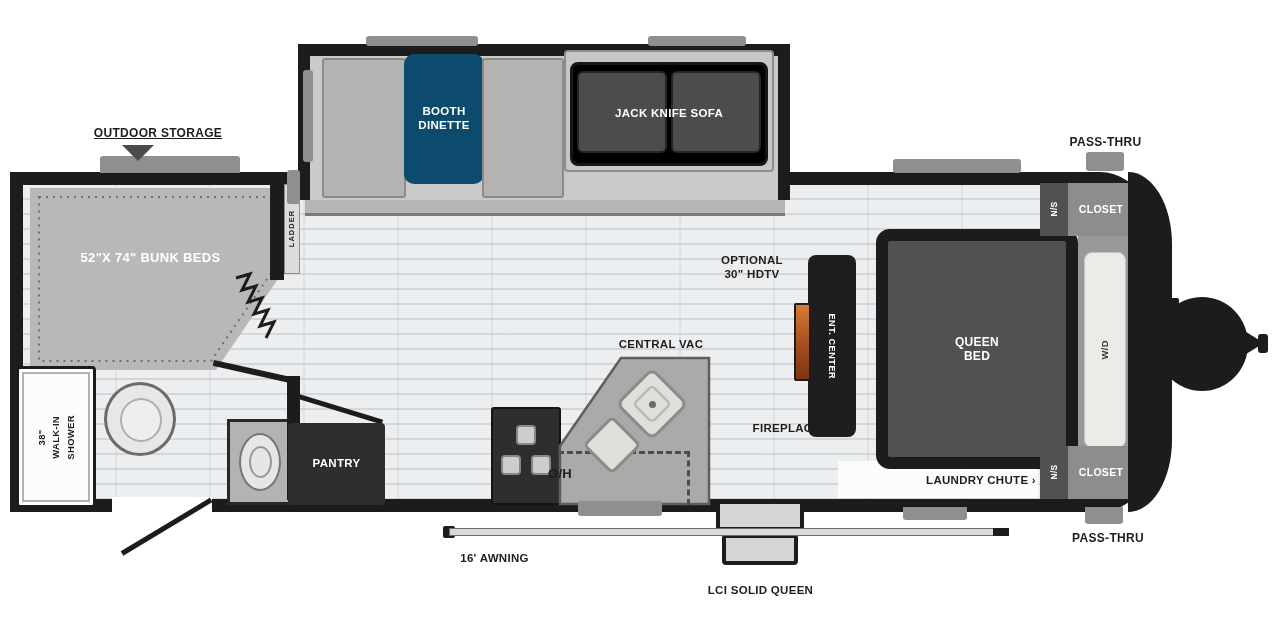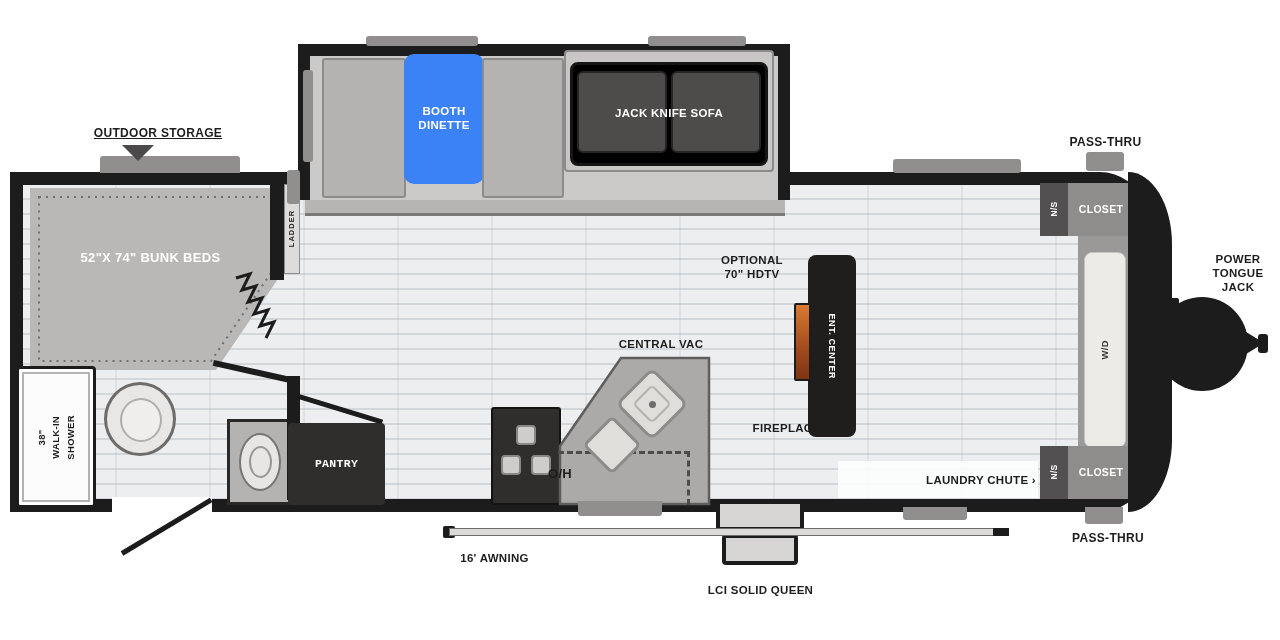--- a/index.html
+++ b/index.html
@@ -67,21 +67,21 @@
   <div class="abs" style="left:249px;top:446px;width:23px;height:32px;border-radius:50%;border:2px solid #9a9896;"></div>
 
   <div class="abs wallpiece" style="left:270px;top:182px;width:14px;height:98px;"></div>
   <div class="abs wallpiece" style="left:214px;top:360px;width:88px;height:6px;transform:rotate(12.5deg);transform-origin:left top;"></div>
   <div class="abs wallpiece" style="left:287px;top:376px;width:13px;height:124px;"></div>
   <div class="abs wallpiece" style="left:299px;top:394px;width:88px;height:5px;transform:rotate(17deg);transform-origin:left top;"></div>
   <div class="abs flexc" style="left:284px;top:184px;width:16px;height:90px;background:#dedcda;border:1px solid #8e8c8a;">
     <span class="lbl rot-ccw" style="font-size:7.5px;letter-spacing:1px;">LADDER</span>
   </div>
 
-  <div class="abs darkunit flexc" style="left:288px;top:423px;width:97px;height:82px;font-family:Liberation Mono, monospace;">
+  <div class="abs darkunit flexc" style="left:288px;top:423px;width:97px;height:82px;">
     <span class="wlbl">PANTRY</span>
   </div>
   <div class="abs darkunit" style="left:491px;top:407px;width:70px;height:98px;border:2px solid #151413;border-radius:3px;">
     <div class="abs burner" style="left:23px;top:16px;"></div>
     <div class="abs burner" style="left:8px;top:46px;"></div>
     <div class="abs burner" style="left:38px;top:46px;"></div>
   </div>
 
   <svg class="abs" style="left:553px;top:355px;" width="160" height="152" viewBox="0 0 160 152">
     <polygon points="68,3 156,3 156,149 7,149 7,91" fill="#acaaa8" stroke="#605e5c" stroke-width="2.5"></polygon>
@@ -96,20 +96,25 @@
   <div class="abs" style="left:591px;top:424px;width:42px;height:42px;transform:rotate(45deg);
               background:#e0deda;border:3px solid #8d8b89;border-radius:6px;"></div>
   <div class="abs lbl" style="left:538px;top:466px;width:44px;font-size:13px;">O/H</div>
 
   <div class="abs flexc" style="left:808px;top:255px;width:48px;height:182px;background:#1f1e1d;border-radius:8px;">
     <span class="wlbl rot-cw" style="font-size:9px;letter-spacing:.6px;">ENT. CENTER</span>
   </div>
   <div class="abs" style="left:794px;top:303px;width:17px;height:78px;border:2px solid #1c1c1c;border-radius:2px;
               background:linear-gradient(180deg,#d97b33,#a44d1e 55%,#7e3413);"></div>
 
+  <div class="abs flexc" style="left:876px;top:229px;width:202px;height:240px;background:#535150;
+              border:12px solid #1c1c1c;border-radius:14px;">
+    <span class="wlbl" style="font-size:12px;">QUEEN
+BED</span>
+  </div>
   <div class="abs" style="left:1078px;top:229px;width:54px;height:240px;background:#9b9997;"></div>
   <div class="abs flexc" style="left:1084px;top:252px;width:42px;height:196px;background:#edebe8;
               border:1px solid #c5c3c1;border-radius:8px;">
     <span class="lbl rot-ccw" style="font-size:9.5px;color:#3a3a3a;">W/D</span>
   </div>
   <div class="abs flexc" style="left:1040px;top:183px;width:28px;height:53px;background:#525050;">
     <span class="wlbl rot-ccw" style="font-size:8.5px;">N/S</span>
   </div>
   <div class="abs flexc" style="left:1068px;top:183px;width:66px;height:53px;background:#8f8d8b;">
     <span class="wlbl" style="font-size:10.5px;">CLOSET</span>
@@ -139,21 +144,21 @@
   <div class="abs graytab" style="left:903px;top:507px;width:64px;height:13px;border-radius:0 0 3px 3px;"></div>
   <div class="abs graytab" style="left:1085px;top:507px;width:38px;height:17px;border-radius:0 0 3px 3px;"></div>
 
   <div class="abs" style="left:298px;top:44px;width:492px;height:156px;background:#cccac8;
               border:12px solid #1c1c1c;border-bottom:none;"></div>
   <div class="abs graytab" style="left:366px;top:36px;width:112px;height:10px;"></div>
   <div class="abs graytab" style="left:648px;top:36px;width:98px;height:10px;"></div>
   <div class="abs graytab" style="left:303px;top:70px;width:10px;height:92px;"></div>
   <div class="abs graytab" style="left:287px;top:170px;width:13px;height:34px;"></div>
   <div class="abs bench" style="left:322px;top:58px;width:84px;height:140px;"></div>
-  <div class="abs flexc" style="left:404px;top:54px;width:80px;height:130px;background:#3b82f6;border-radius:10px;">
+  <div class="abs flexc" style="left:404px;top:54px;width:80px;height:130px;background:#0c4a6e;border-radius:10px;">
     <span class="wlbl">BOOTH
 DINETTE</span>
   </div>
   <div class="abs bench" style="left:482px;top:58px;width:82px;height:140px;"></div>
   <div class="abs" style="left:564px;top:50px;width:210px;height:122px;background:#c9c7c5;
               border:2px solid #8e8c8a;border-radius:4px;"></div>
   <div class="abs flexc" style="left:570px;top:62px;width:198px;height:104px;background:#000000;
               border:3px solid #161616;border-radius:8px;">
     <div class="abs" style="left:4px;top:6px;width:90px;height:82px;background:#4e4c4a;border:2px solid #262424;border-radius:6px;"></div>
     <div class="abs" style="left:98px;top:6px;width:90px;height:82px;background:#4e4c4a;border:2px solid #262424;border-radius:6px;"></div>
@@ -165,25 +170,22 @@
 
   <div class="abs steprect" style="left:716px;top:500px;width:88px;height:31px;"></div>
   <div class="abs steprect" style="left:722px;top:534px;width:76px;height:31px;"></div>
 
   <div class="abs" style="left:443px;top:526px;width:12px;height:12px;background:#1c1c1c;border-radius:2px;"></div>
   <div class="abs" style="left:449px;top:528px;width:552px;height:8px;background:#dcdad8;border:1px solid #6f6d6b;"></div>
   <div class="abs" style="left:993px;top:528px;width:16px;height:8px;background:#1c1c1c;"></div>
 
   <div class="abs lbl" style="left:68px;top:126px;width:180px;text-decoration:underline;">OUTDOOR STORAGE</div>
   <div class="abs lbl" style="left:1048px;top:135px;width:115px;">PASS-THRU</div>
-  <div class="abs lbl" style="left:1198px;top:252px;width:80px;font-size:11.5px;">POWER
-TONGUE
-JACK</div>
   <div class="abs lbl" style="left:1048px;top:531px;width:120px;">PASS-THRU</div>
   <div class="abs lbl" style="left:437px;top:551px;width:115px;font-size:11.5px;">16' AWNING</div>
   <div class="abs lbl" style="left:688px;top:583px;width:145px;font-size:11.5px;">LCI SOLID QUEEN</div>
 
   <div class="abs lbl" style="left:596px;top:337px;width:130px;font-size:11.5px;">CENTRAL VAC</div>
   <div class="abs lbl" style="left:702px;top:253px;width:100px;font-size:11.5px;">OPTIONAL
-70" HDTV</div>
+30" HDTV</div>
   <div class="abs lbl" style="left:734px;top:421px;width:105px;font-size:11.5px;">FIREPLACE</div>
 
 </div>
 
 </body></html>

